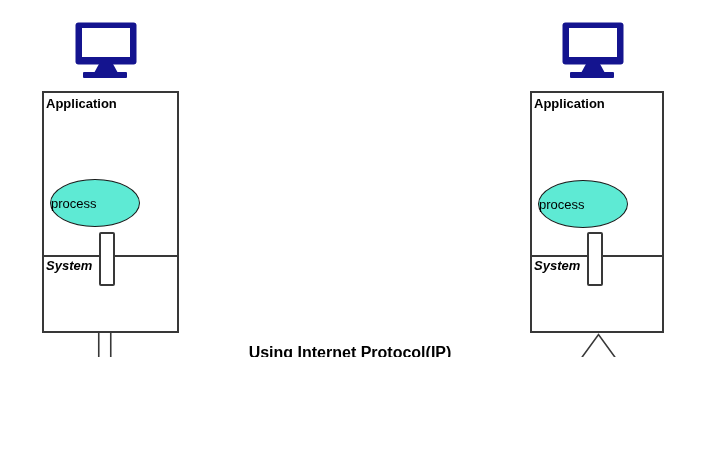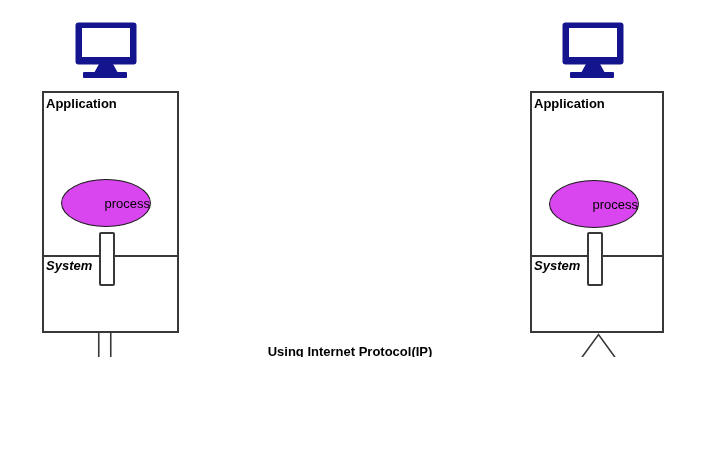--- a/index.html
+++ b/index.html
@@ -38,29 +38,29 @@
   .divider {
     position: absolute;
     left: 0; right: 0;
     top: 162px;
     height: 2px;
     background: var(--line, #383838);
   }
 
   .process-ellipse {
     position: absolute;
-    left: 17px;
+    left: 6px;
     width: 88px;
     height: 46px;
     border: 1.5px solid #1a1a1a;
     border-radius: 50%;
-    background: #d946ef;
+    background: #5eead4;
     display: flex;
     align-items: center;
-    justify-content: flex-end;
+    justify-content: flex-start;
     font-size: 13px;
   }
   .host-box.left  .process-ellipse { top: 86px; }
   .host-box.right .process-ellipse { top: 87px; }
 
   .socket {
     position: absolute;
     left: 55px;
     top: 139px;
     width: 12px;
@@ -81,21 +81,21 @@
   
   .pipe { fill: none; stroke: var(--line, #383838); stroke-width: 1.6; }
   .cloud { fill: #ffffff; stroke: #2e2e2e; stroke-width: 1.6; }
 
   
   .caption {
     position: absolute;
     left: 350px;
     top: 344px;
     transform: translateX(-50%);
-    font-size: 13px;
+    font-size: 16px;
     font-weight: bold;
     white-space: nowrap;
   }
   .cloud-label {
     position: absolute;
     left: 354px;
     top: 399px;
     transform: translateX(-50%);
     font-size: 19px;
     color: #1a1a1a;

